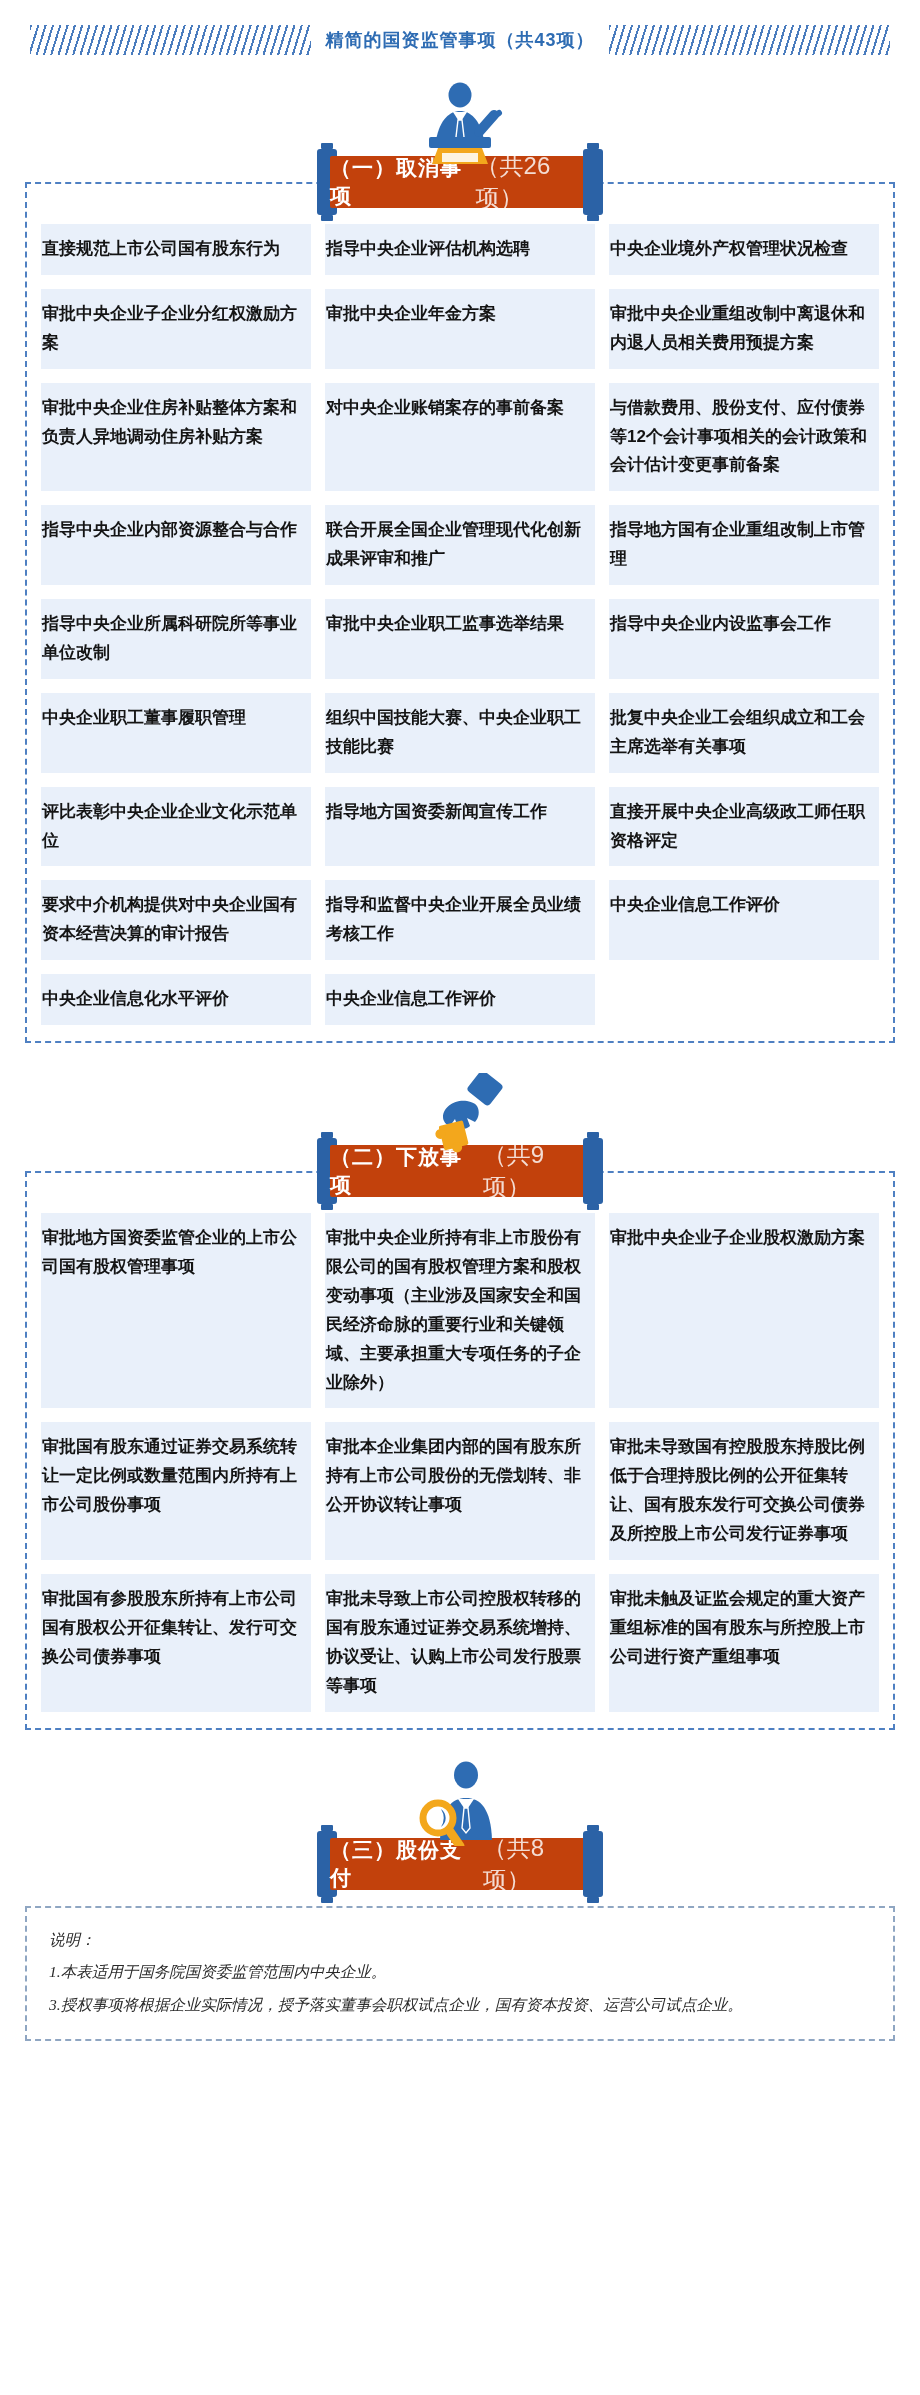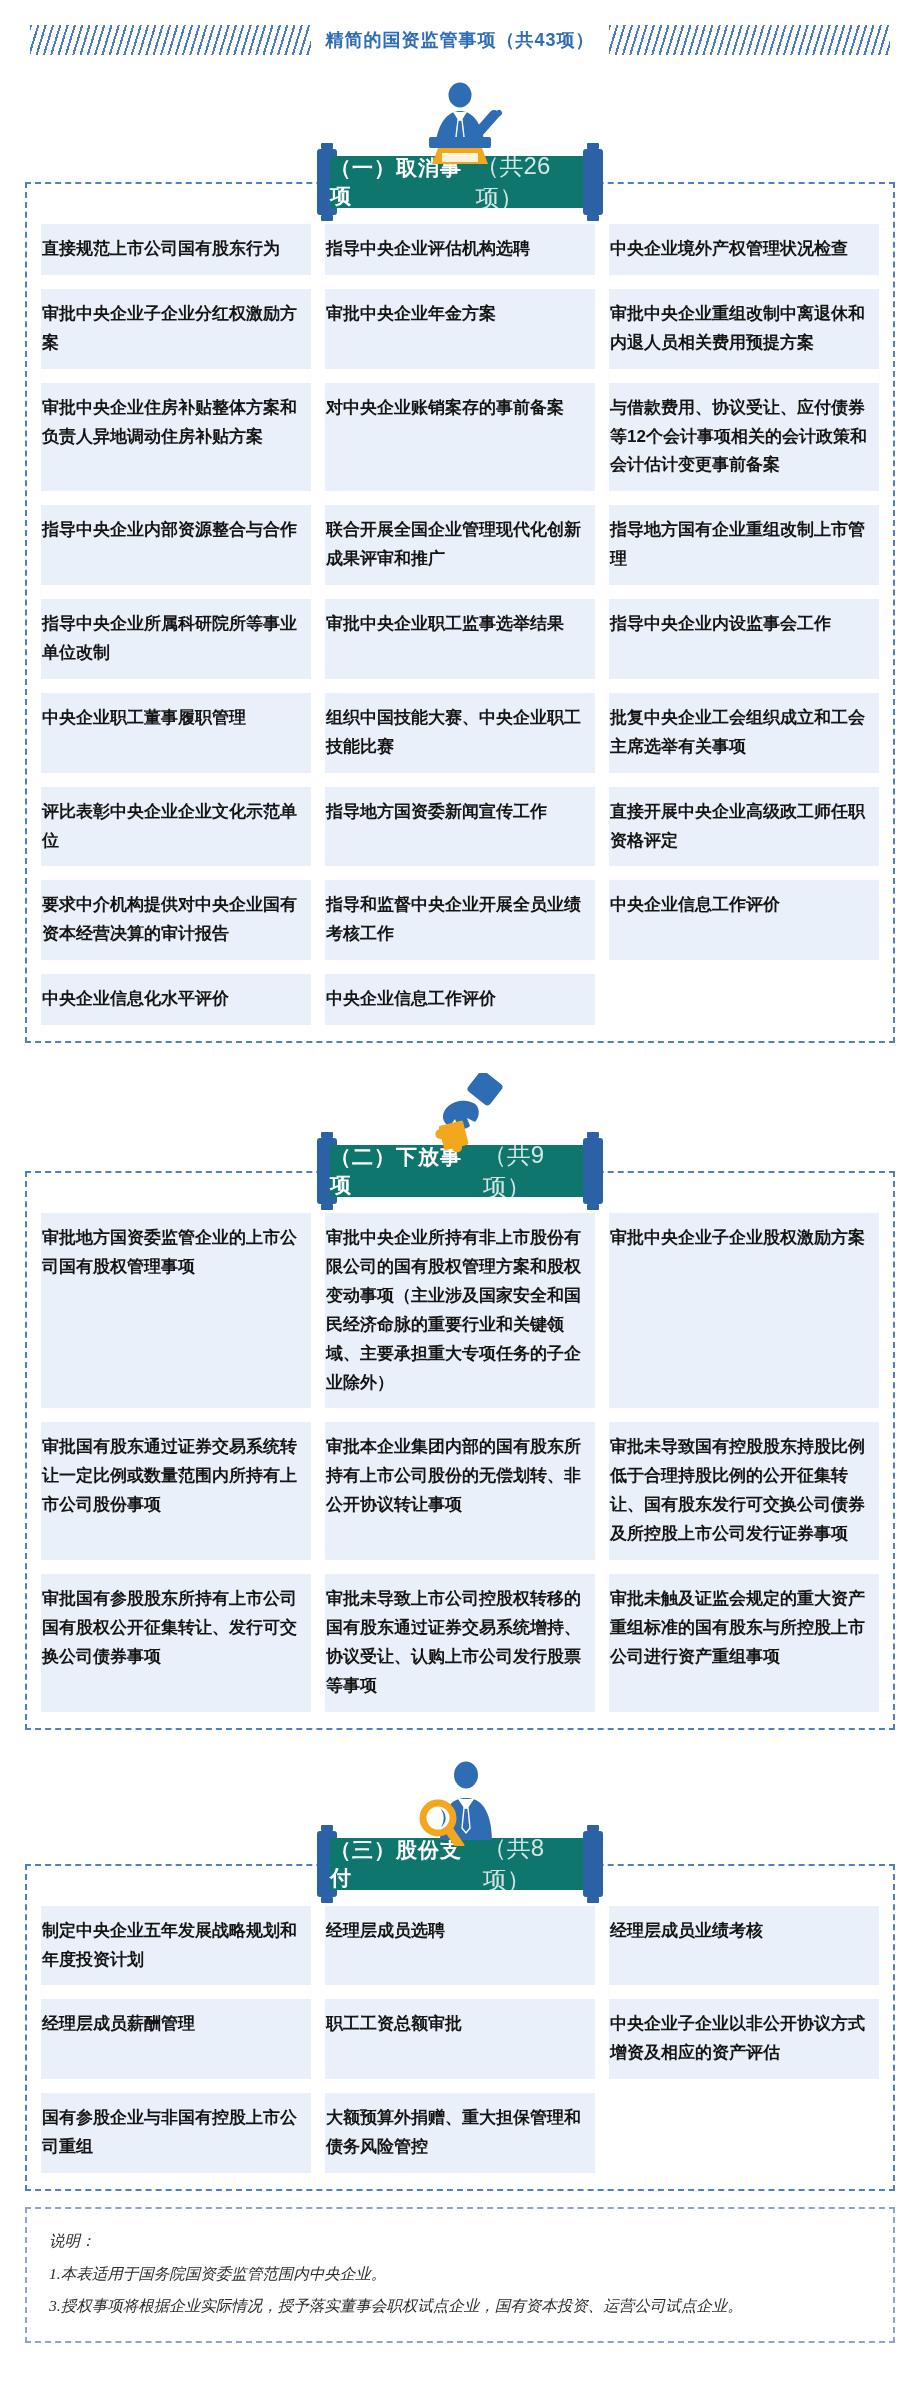--- a/index.html
+++ b/index.html
@@ -25,21 +25,21 @@
     letter-spacing:1px; white-space:nowrap;
   }
 
   
   .sec-head { display:flex; flex-direction:column; align-items:center; position:relative; }
   .sec-icon { position:relative; z-index:3; display:block; margin-bottom:-8px; }
 
   .scroll { position:relative; width:286px; height:52px; z-index:2; }
   .scroll-bar {
     position:absolute; left:13px; right:13px; top:0; bottom:0;
-    background:#0f766e; border-radius:2px;
+    background:#c2410c; border-radius:2px;
     display:flex; align-items:center; justify-content:center; gap:2px;
   }
   .roller {
     position:absolute; top:-7px; width:20px; height:66px;
     background:#2b62a6; border-radius:3px;
   }
   .roller::before, .roller::after {
     content:""; position:absolute; left:4px; width:12px; height:6px;
     background:#2b62a6; border-radius:1px;
   }
@@ -114,21 +114,21 @@
   <div class="panel">
     <div class="panel-grid">
       <div class="tile">直接规范上市公司国有股东行为</div>
       <div class="tile">指导中央企业评估机构选聘</div>
       <div class="tile">中央企业境外产权管理状况检查</div>
       <div class="tile">审批中央企业子企业分红权激励方案</div>
       <div class="tile">审批中央企业年金方案</div>
       <div class="tile">审批中央企业重组改制中离退休和内退人员相关费用预提方案</div>
       <div class="tile">审批中央企业住房补贴整体方案和负责人异地调动住房补贴方案</div>
       <div class="tile">对中央企业账销案存的事前备案</div>
-      <div class="tile">与借款费用、协议受让、应付债券等12个会计事项相关的会计政策和会计估计变更事前备案</div>
+      <div class="tile">与借款费用、股份支付、应付债券等12个会计事项相关的会计政策和会计估计变更事前备案</div>
       <div class="tile">指导中央企业内部资源整合与合作</div>
       <div class="tile">联合开展全国企业管理现代化创新成果评审和推广</div>
       <div class="tile">指导地方国有企业重组改制上市管理</div>
       <div class="tile">指导中央企业所属科研院所等事业单位改制</div>
       <div class="tile">审批中央企业职工监事选举结果</div>
       <div class="tile">指导中央企业内设监事会工作</div>
       <div class="tile">中央企业职工董事履职管理</div>
       <div class="tile">组织中国技能大赛、中央企业职工技能比赛</div>
       <div class="tile">批复中央企业工会组织成立和工会主席选举有关事项</div>
       <div class="tile">评比表彰中央企业企业文化示范单位</div>
@@ -187,32 +187,20 @@
     </svg>
     <div class="scroll">
       <span class="roller left"></span>
       <div class="scroll-bar">
         <span class="scroll-title">（三）股份支付</span>
         <span class="scroll-count">（共8项）</span>
       </div>
       <span class="roller right"></span>
     </div>
   </div>
-  <div class="panel">
-    <div class="panel-grid">
-      <div class="tile">制定中央企业五年发展战略规划和年度投资计划</div>
-      <div class="tile">经理层成员选聘</div>
-      <div class="tile">经理层成员业绩考核</div>
-      <div class="tile">经理层成员薪酬管理</div>
-      <div class="tile">职工工资总额审批</div>
-      <div class="tile">中央企业子企业以非公开协议方式增资及相应的资产评估</div>
-      <div class="tile">国有参股企业与非国有控股上市公司重组</div>
-      <div class="tile">大额预算外捐赠、重大担保管理和债务风险管控</div>
-    </div>
-  </div>
 
   <div class="notes">
     <div class="notes-label">说明：</div>
     <div class="notes-line">1.本表适用于国务院国资委监管范围内中央企业。</div>
     <div class="notes-line">3.授权事项将根据企业实际情况，授予落实董事会职权试点企业，国有资本投资、运营公司试点企业。</div>
   </div>
 
 </div>
 
 </body></html>

